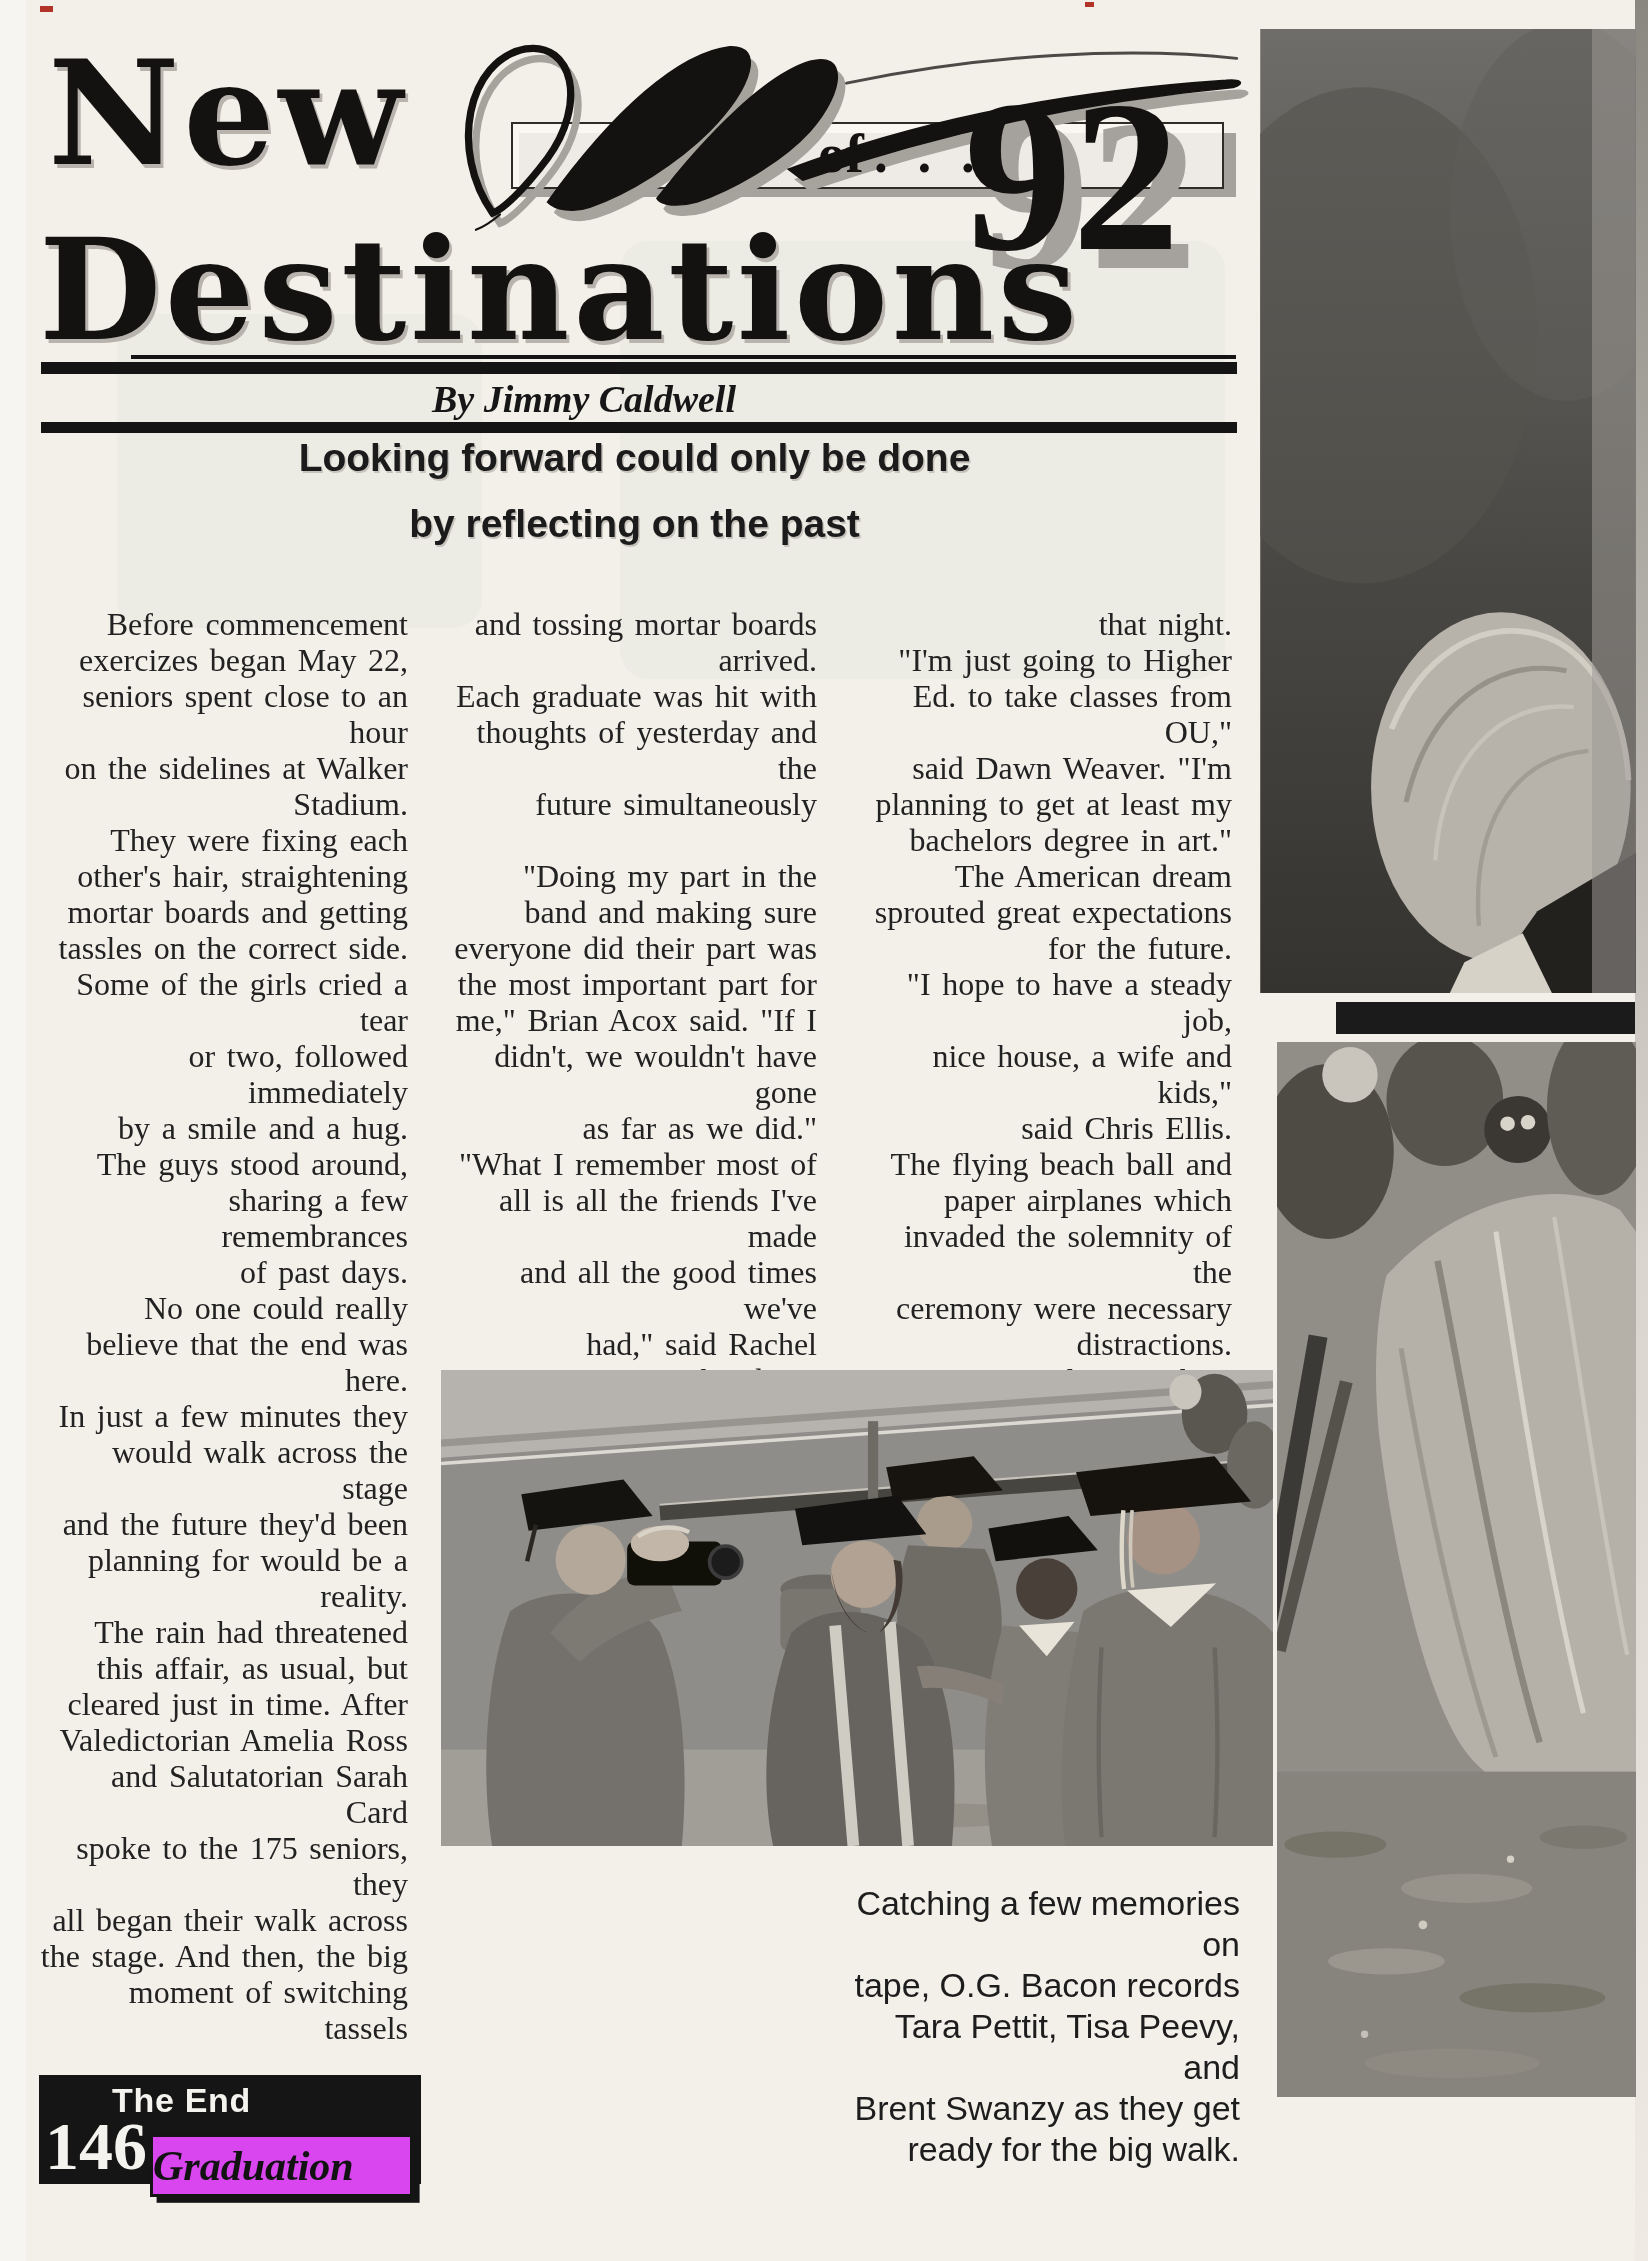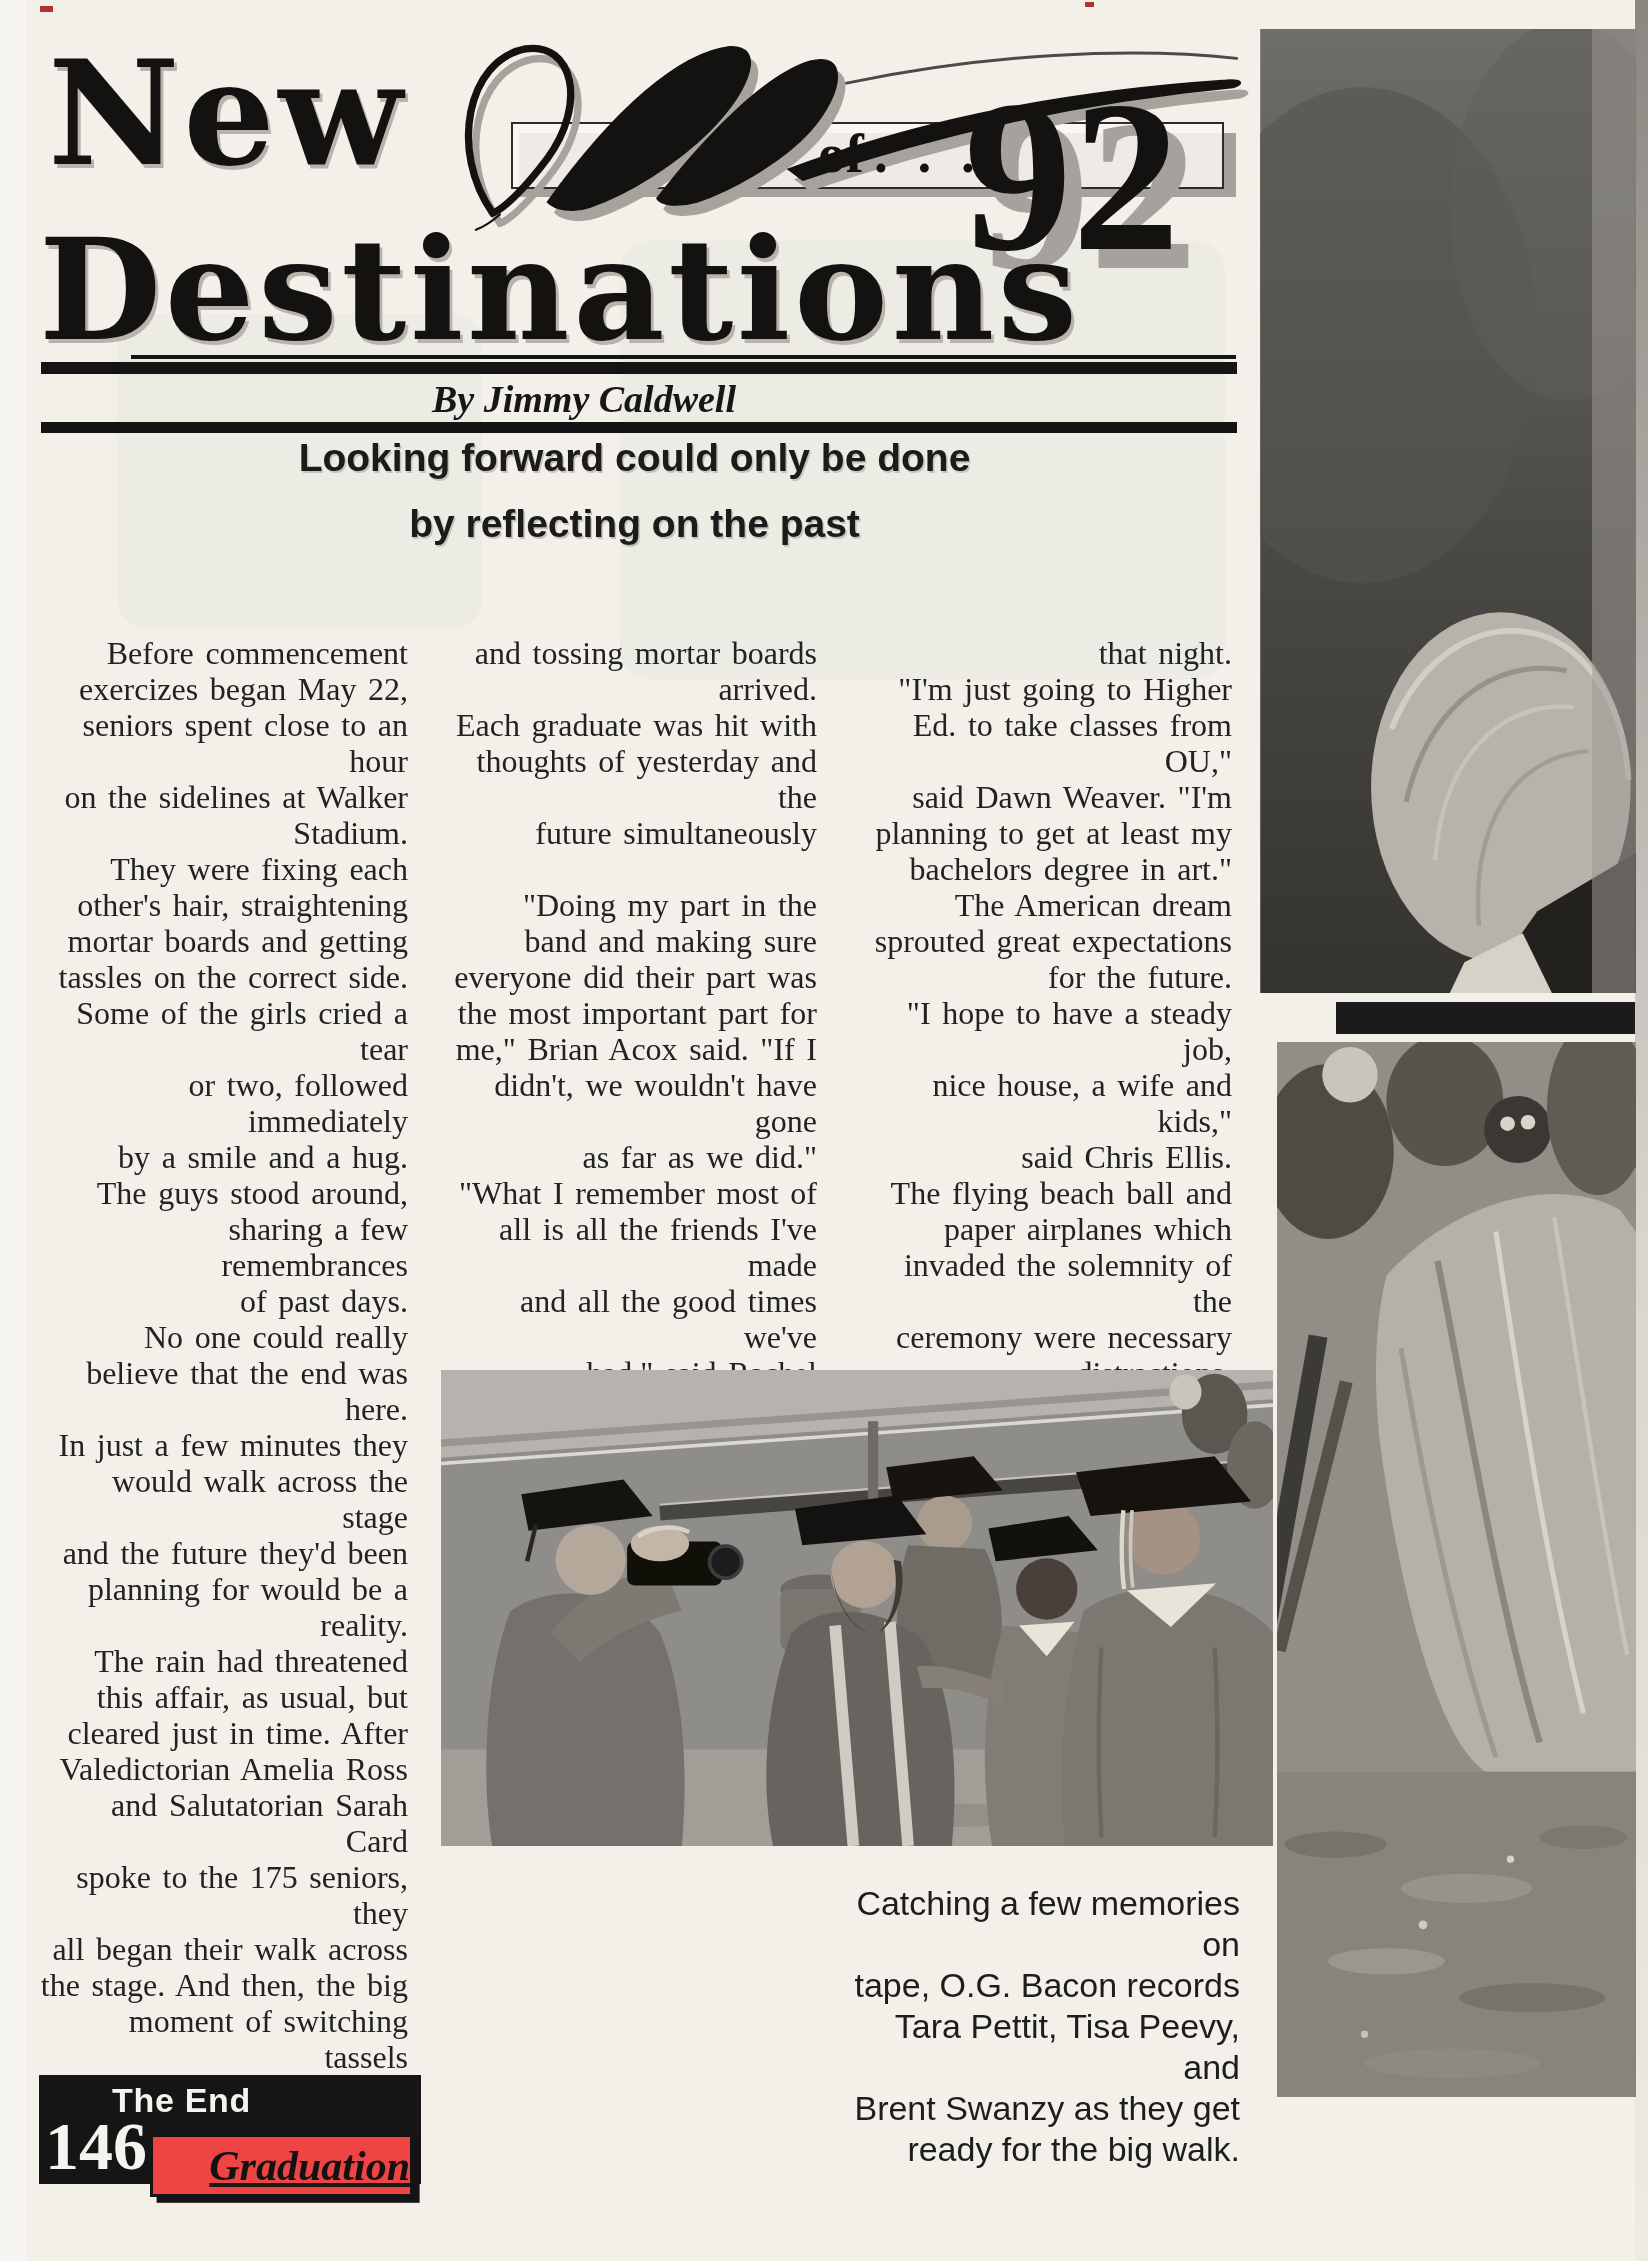--- a/index.html
+++ b/index.html
@@ -49,21 +49,21 @@
   }
   .headline{
     left:215px;top:425px;width:839px;
     font-family:"Liberation Sans",sans-serif;
     font-weight:bold;font-size:39px;line-height:66px;
     text-align:center;color:#1b1b1b;white-space:pre-line;
     text-shadow:1.5px 2.2px 0 #c7c3bc;
   }
   
   .col{
-    top:635px;
+    top:606px;
     font-family:"Liberation Serif",serif;
     font-size:32px;line-height:36px;
     text-align:right;color:#222;
     white-space:pre-line;word-spacing:3.6px;
   }
   .col1{left:40px;width:368px;}
   .col2{left:451px;width:366px;}
   .col3{left:861px;width:371px;}
   
   .photo{display:block;}
@@ -84,23 +84,23 @@
     font-family:"Liberation Sans",sans-serif;font-weight:bold;
     font-size:34px;color:#f5f3ee;letter-spacing:0.7px;margin-left:45px;
   }
   .footer-page{
     left:45px;top:2110px;
     font-family:"Liberation Serif",serif;font-weight:bold;
     font-size:68px;line-height:73px;color:#f5f3ee;
   }
   .footer-section-box{
     left:150px;top:2134px;width:257px;height:57px;
-    background:#ef4444;border:3.6px solid #141414;
+    background:#d946ef;border:3.6px solid #141414;
     box-shadow:6.6px 5.8px 0 #141414;
-    display:flex;align-items:center;justify-content:flex-end;text-decoration:underline;
+    display:flex;align-items:center;justify-content:flex-start;
   }
   .footer-section{
     font-family:"Liberation Serif",serif;
     font-weight:bold;font-style:italic;
     font-size:42px;color:#121212;
   }
   
   .gutter{left:1635px;top:0;width:13px;height:2261px;
     background:linear-gradient(#8a8781,#d9d5ce 55%,#efebe4);}
   .left-edge{left:0;top:0;width:25.5px;height:2261px;background:#f7f5f1;}

